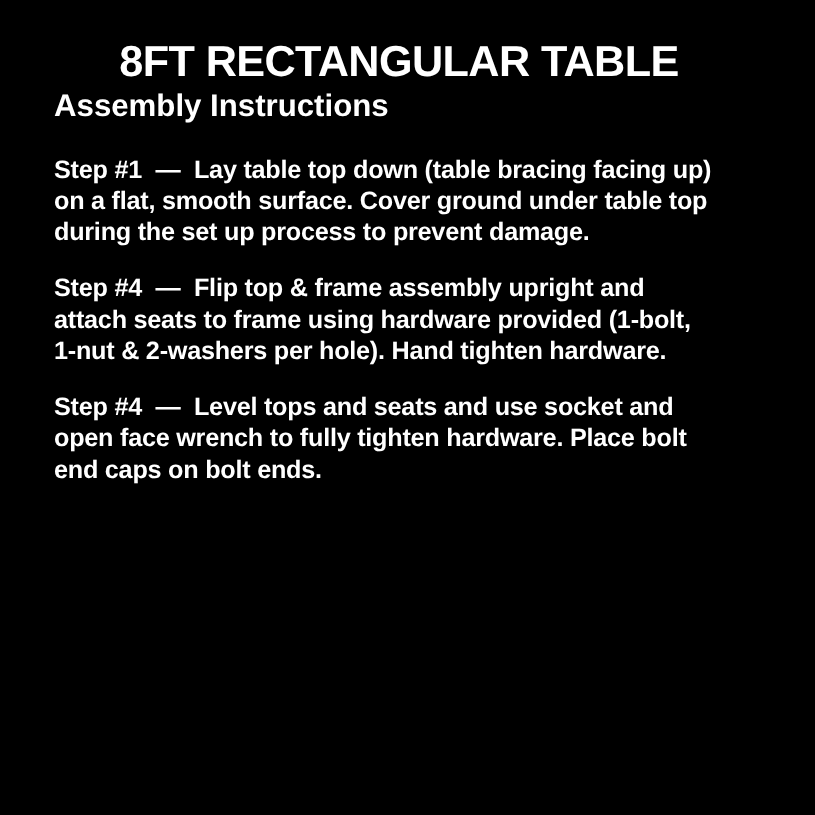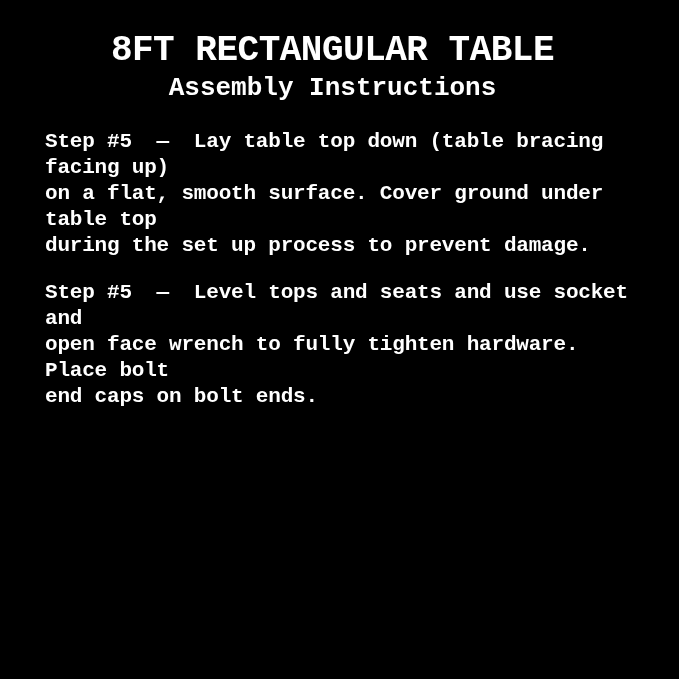--- a/index.html
+++ b/index.html
@@ -13,36 +13,35 @@
     overflow: hidden;
     font-family: "Liberation Sans", sans-serif;
   }
   .poster {
     box-sizing: border-box;
     width: 679px;
     height: 679px;
     background: #000000;
     color: #ffffff;
     padding: 30px 34px 20px 45px;
-    font-family: Liberation Mono, monospace;
   }
   .title {
     margin: 0;
     padding: 0 25px 0 0;
     text-align: center;
     font-size: 36px;
     line-height: 1.15;
     font-weight: 800;
     letter-spacing: -0.5px;
     color: #ffffff;
   }
   .subtitle {
     margin: 2px 0 0 0;
     padding: 0 25px 0 0;
-    text-align: center;
+    text-align: left;
     font-size: 26px;
     line-height: 1.2;
     font-weight: 800;
     color: #ffffff;
   }
   .steps {
     margin-top: 24px;
   }
   .step {
     margin: 0 0 21px 0;
@@ -54,20 +53,23 @@
     letter-spacing: -0.2px;
   }
 </style>
 </head>
 <body>
 
 <div class="poster">
   <h1 class="title">8FT RECTANGULAR TABLE</h1>
   <h2 class="subtitle">Assembly Instructions</h2>
   <div class="steps">
-    <p class="step">Step #5  —  Lay table top down (table bracing facing up)
+    <p class="step">Step #1  —  Lay table top down (table bracing facing up)
 on a flat, smooth surface. Cover ground under table top
 during the set up process to prevent damage.</p>
-    <p class="step">Step #5  —  Level tops and seats and use socket and
+    <p class="step">Step #4  —  Flip top &amp; frame assembly upright and
+attach seats to frame using hardware provided (1-bolt,
+1-nut &amp; 2-washers per hole). Hand tighten hardware.</p>
+    <p class="step">Step #4  —  Level tops and seats and use socket and
 open face wrench to fully tighten hardware. Place bolt
 end caps on bolt ends.</p>
   </div>
 </div>
 
 </body></html>

